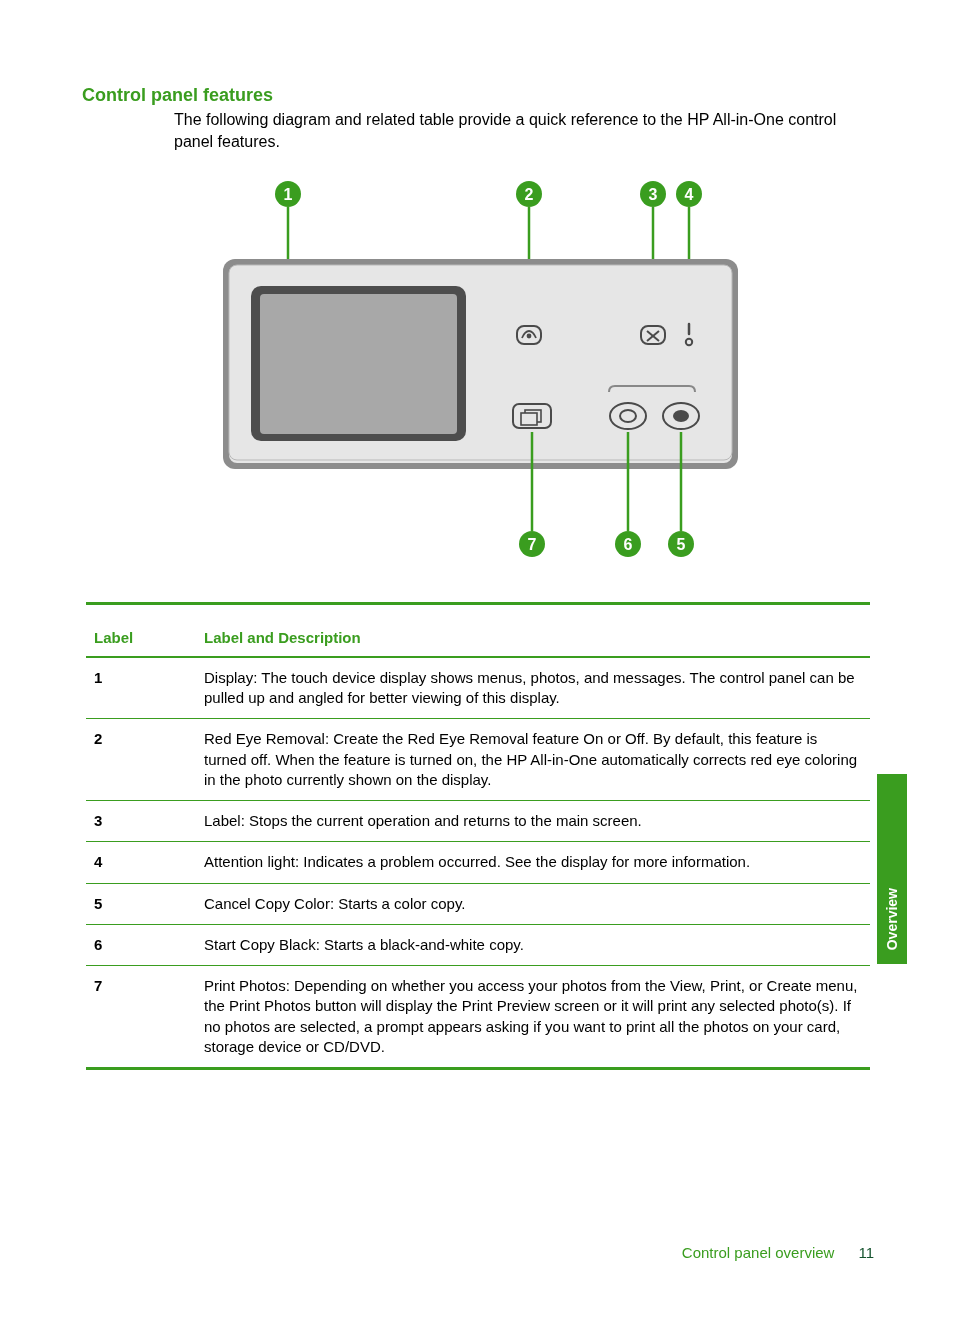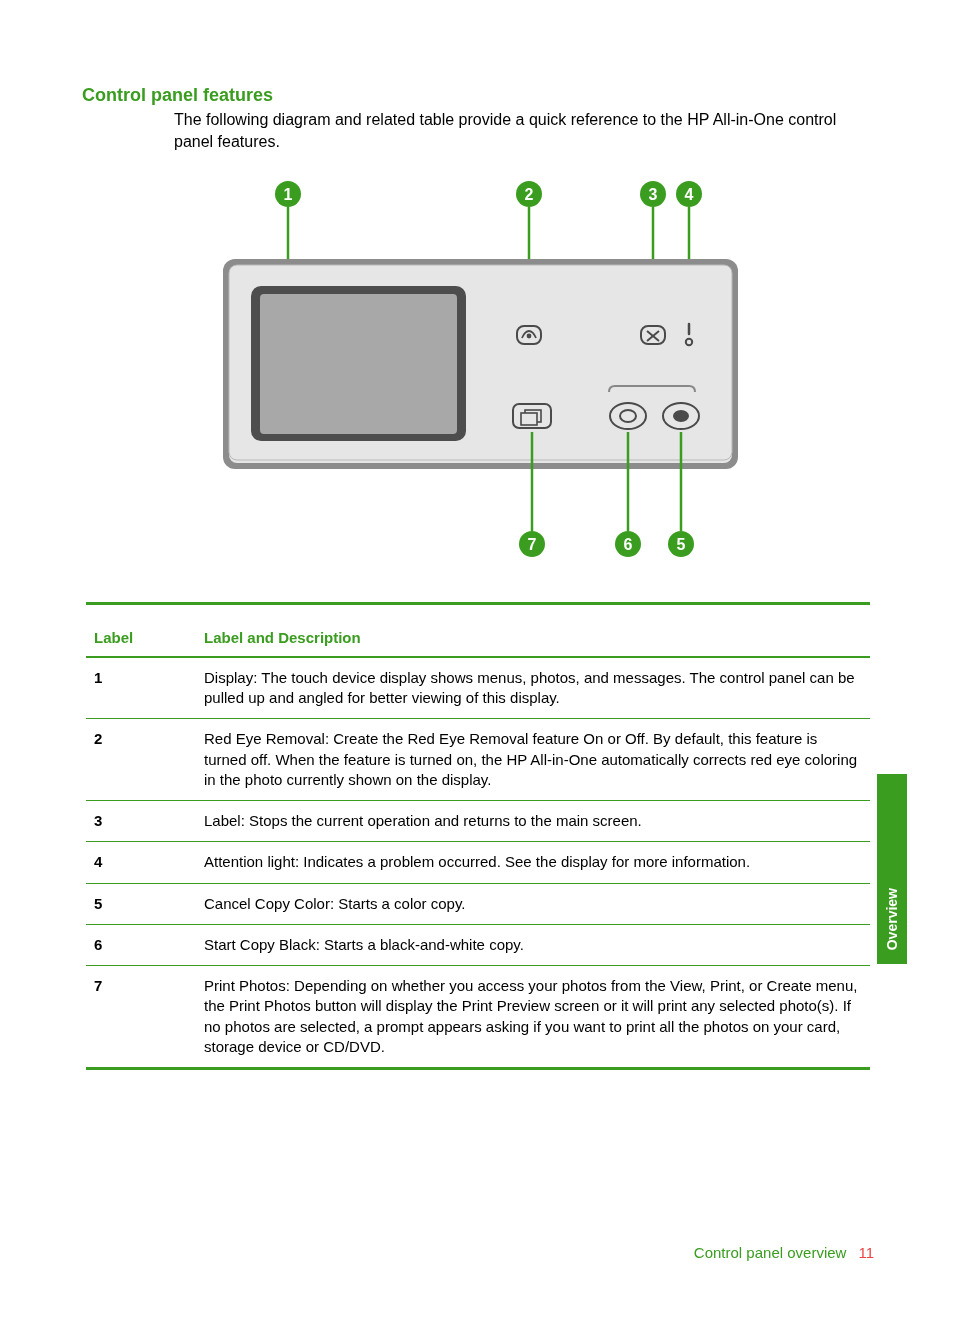--- a/index.html
+++ b/index.html
@@ -86,22 +86,22 @@
     left: 0;
     width: 954px;
     padding: 0 80px 0 82px;
     display: flex;
     justify-content: flex-end;
     align-items: center;
     font-size: 15px;
     color: #3a9d1f;
   }
   .footer .pg {
-    margin-left: 12px;
-    color: #ef4444;
+    margin-left: 24px;
+    color: #14532d;
     text-align: right;
   }
   b { font-weight: normal; }
 </style>
 </head>
 <body>
 
 <div class="content">
   <div class="section-title">Control panel features</div>
   <div class="intro">The following diagram and related table provide a quick reference to the HP All-in-One control panel features.</div>

